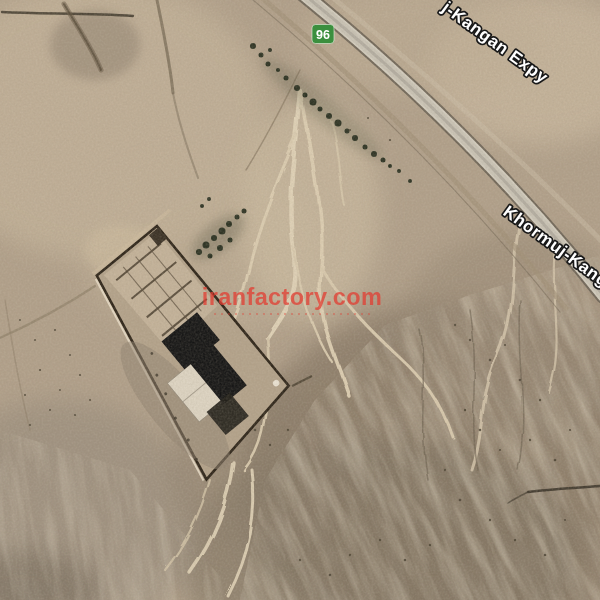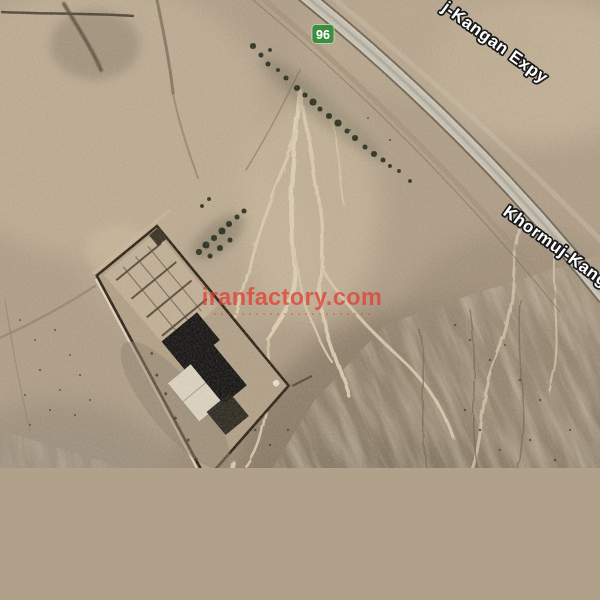--- a/index.html
+++ b/index.html
@@ -1,16 +1,16 @@
 <!DOCTYPE html>
 <html><head>
 <meta charset="utf-8">
 <style>
   html,body{margin:0;padding:0;background:#b1a08a;}
-  .viewport{position:relative;width:600px;height:468px;overflow:hidden;font-family:"Liberation Sans",sans-serif;}
+  .viewport{position:relative;width:600px;height:600px;overflow:hidden;font-family:"Liberation Sans",sans-serif;}
   svg{display:block;}
   .road-label{font:700 17px "Liberation Sans",sans-serif;fill:#fff;stroke:#181818;stroke-width:3.4px;
               paint-order:stroke;stroke-linejoin:round;letter-spacing:.6px;}
   .shield-num{font:700 12.5px "Liberation Sans",sans-serif;fill:#fff;text-anchor:middle;}
   .watermark{font:700 23.5px "Liberation Sans",sans-serif;letter-spacing:.4px;opacity:.74;text-anchor:middle;}
 </style>
 </head>
 <body>
 
 <div class="viewport">

